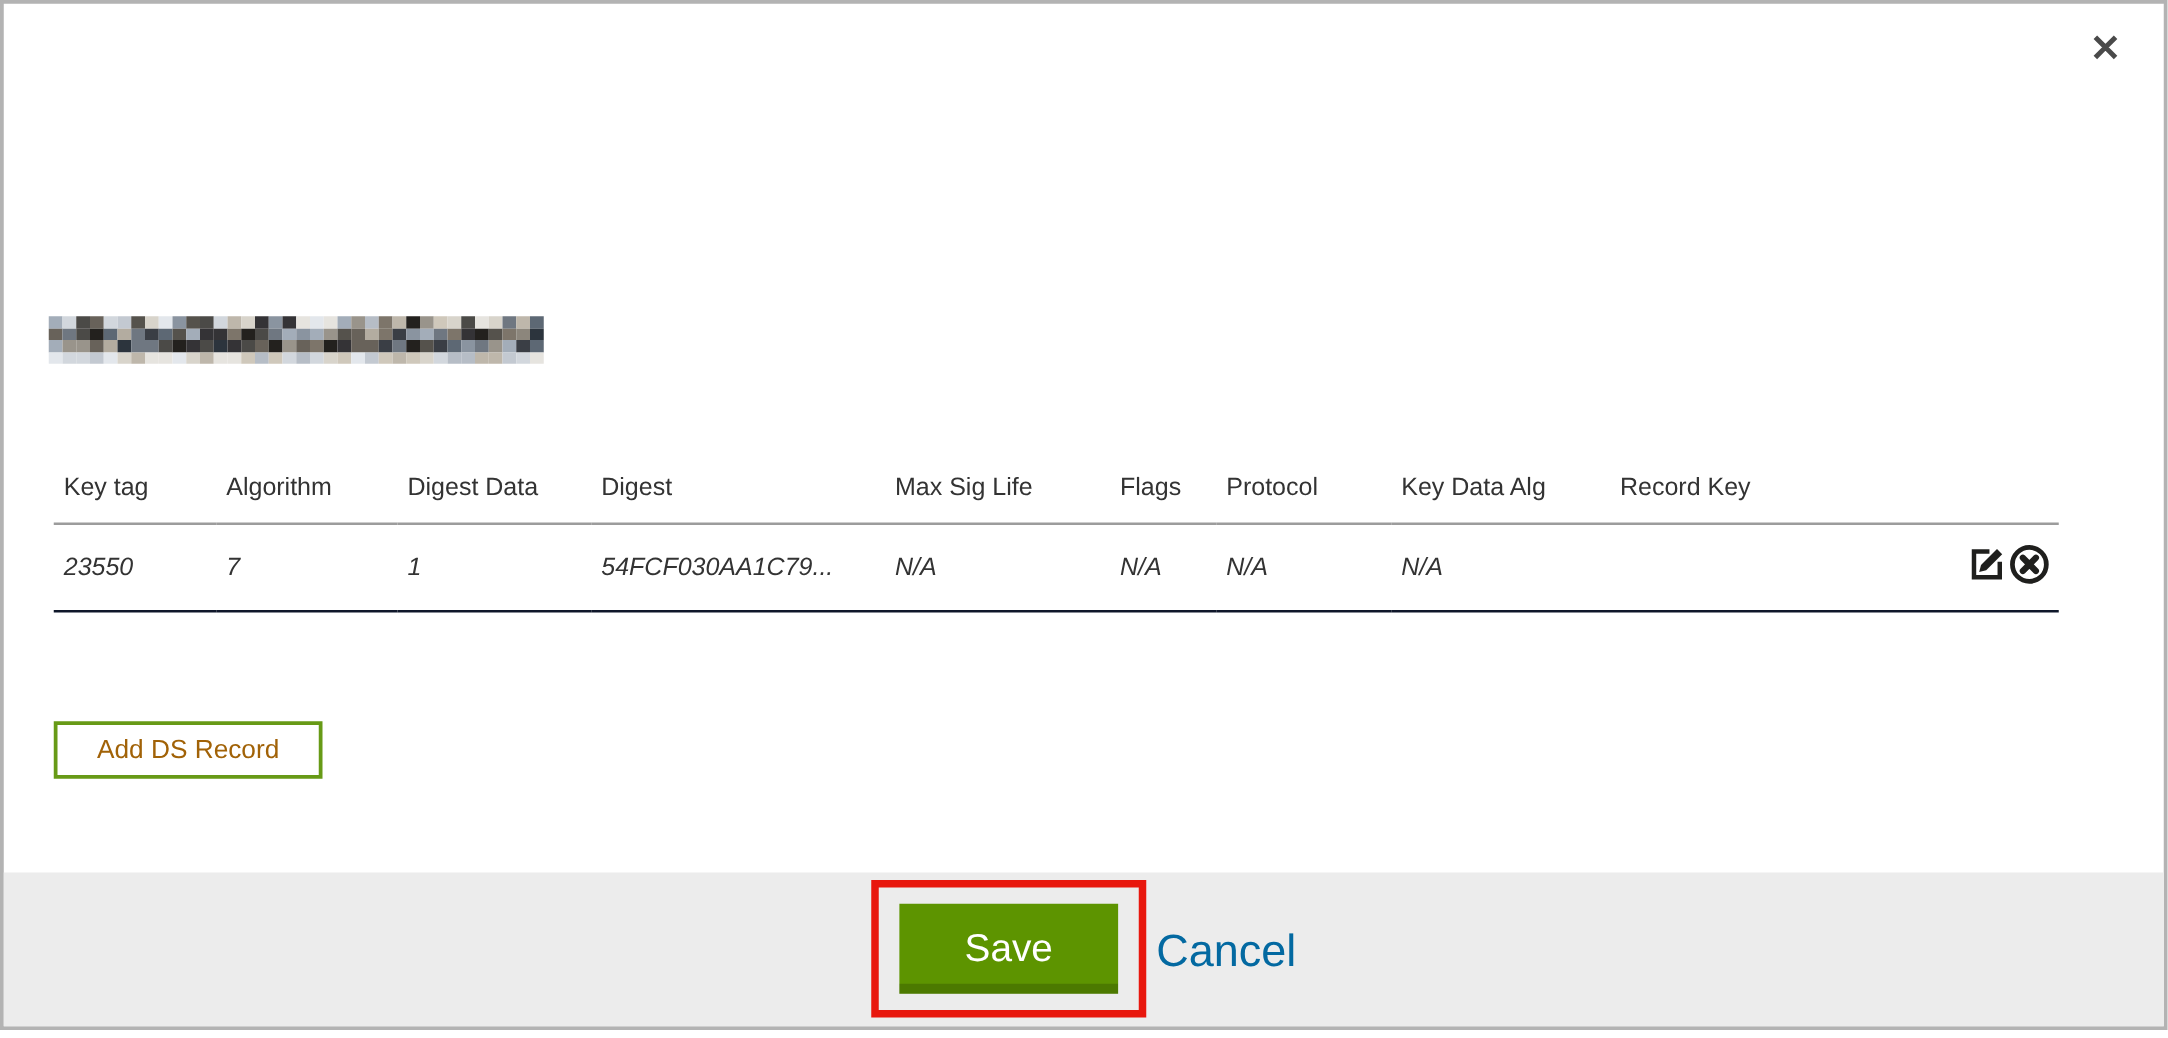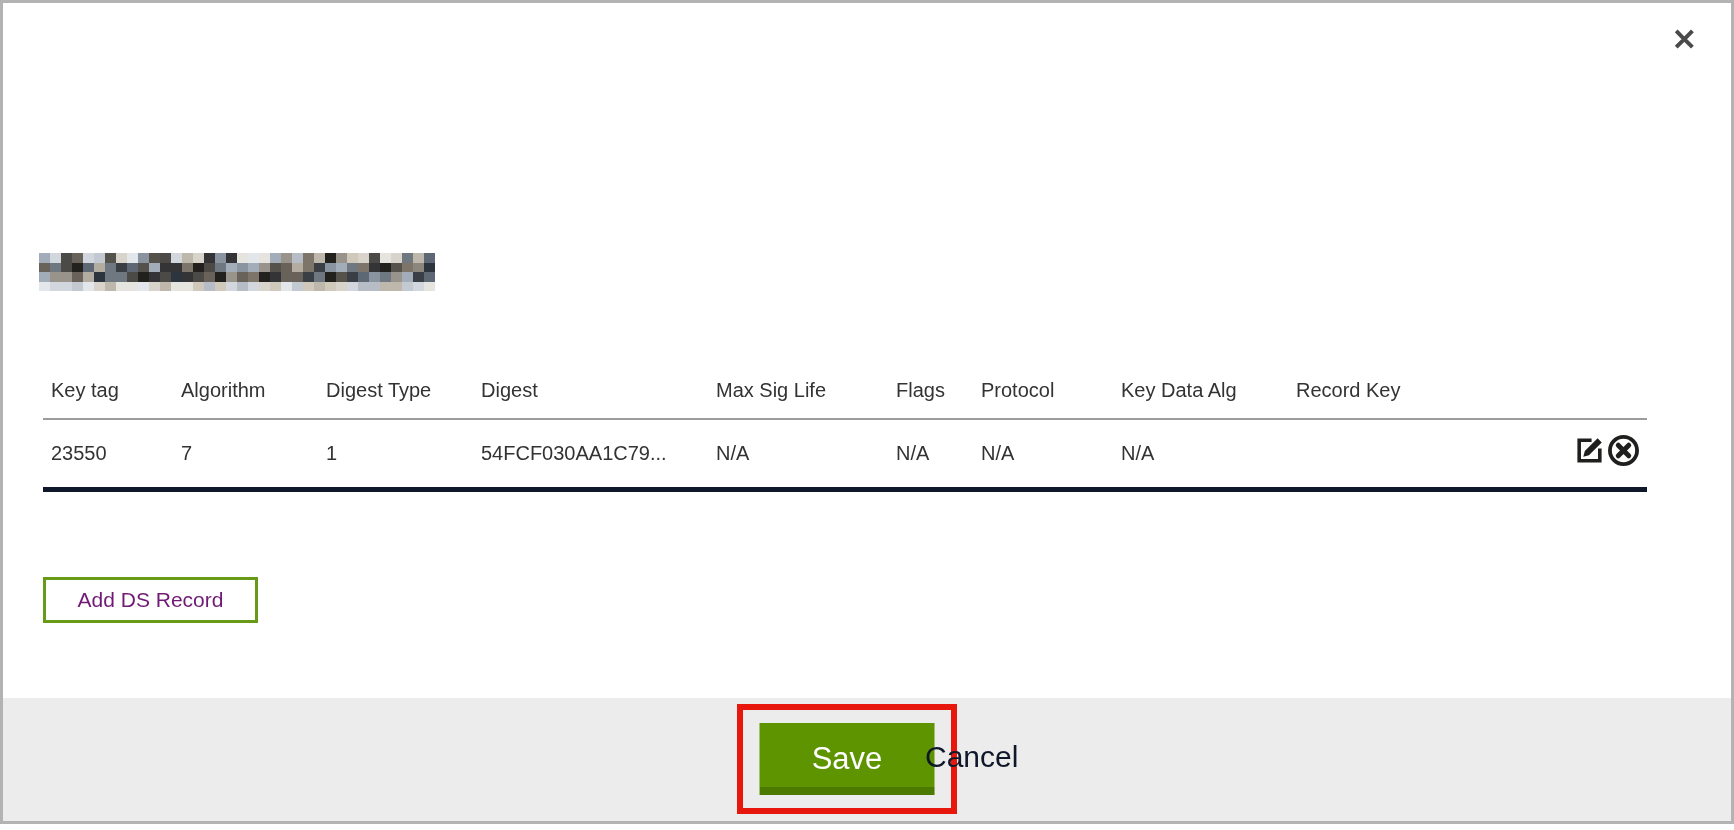--- a/index.html
+++ b/index.html
@@ -23,40 +23,40 @@
   .instruction { position:absolute; left:40px; top:316px; font-size:23px; color:#333; }
 
   .table-wrap { position:absolute; left:40px; top:362px; width:1604px; }
   table { width:100%; border-collapse:collapse; table-layout:fixed;
           font-size:20px; color:#333; }
   thead th { text-align:left; font-weight:400; padding:14px 8px 16px 8px;
              font-size:20px; color:#333; }
   thead tr { border-bottom:2px solid #9c9c9c; }
   tbody tr { height:70px; }
   tbody tr.odd { background:#f6f6f4; }
-  tbody tr:last-child { border-bottom:5px solid #0f172a; }
+  tbody tr:last-child { border-bottom:2px solid #0f172a;font-style:italic; }
   td { padding:0 8px; overflow:hidden; white-space:nowrap; }
   td.actions { text-align:right; padding-right:6px; }
   .icon-btn { display:inline-block; vertical-align:middle; cursor:pointer; }
 
   .add-btn { position:absolute; left:40px; top:574px; width:215px; height:46px;
-             background:#fff; border:3px solid #679a16; color:#701a75;
+             background:#fff; border:3px solid #679a16; color:#a16207;
              font-size:21px; font-family:"Liberation Sans", sans-serif; cursor:pointer; }
 
   .modal-footer { position:absolute; left:0; right:0; bottom:0; height:123px;
                   background:#ececec; }
-  .annotation-box { position:absolute; left:734px; top:6px; width:220px; height:110px;
+  .annotation-box { position:absolute; left:694px; top:6px; width:220px; height:110px;
                     border:6px solid #e8170d;padding-left:28px; }
   .save-btn { position:absolute; left:50%; top:50%; transform:translate(-50%,-50%);
               width:175px; height:72px; background:#5d9400; border:none;
               box-shadow:inset 0 -8px 0 rgba(0,0,0,.18);
               color:#fff; font-size:31px; font-family:"Liberation Sans", sans-serif;
               cursor:pointer; }
-  .cancel-link { position:absolute; left:922px; top:42px; font-size:30px;
-                 color:#0f172a; text-decoration:none; cursor:pointer; }
+  .cancel-link { position:absolute; left:922px; top:42px; font-size:36px;
+                 color:#0369a1; text-decoration:none; cursor:pointer; }
 </style>
 </head>
 <body>
 
 <div class="modal">
 
 
   <span class="close-btn">✕</span>
 
   <div class="domain-redacted">
@@ -218,21 +218,21 @@
           <col style="width:85px">
         <col style="width:140px">
           <col style="width:175px">
           <col style="width:160px">
         <col>
       </colgroup>
       <thead>
         <tr>
             <th>Key tag</th>
             <th>Algorithm</th>
-            <th>Digest Type</th>
+            <th>Digest Data</th>
             <th>Digest</th>
             <th>Max Sig Life</th>
             <th>Flags</th>
             <th>Protocol</th>
             <th>Key Data Alg</th>
             <th>Record Key</th>
             <th></th>
           </tr>
       </thead>
       <tbody>

